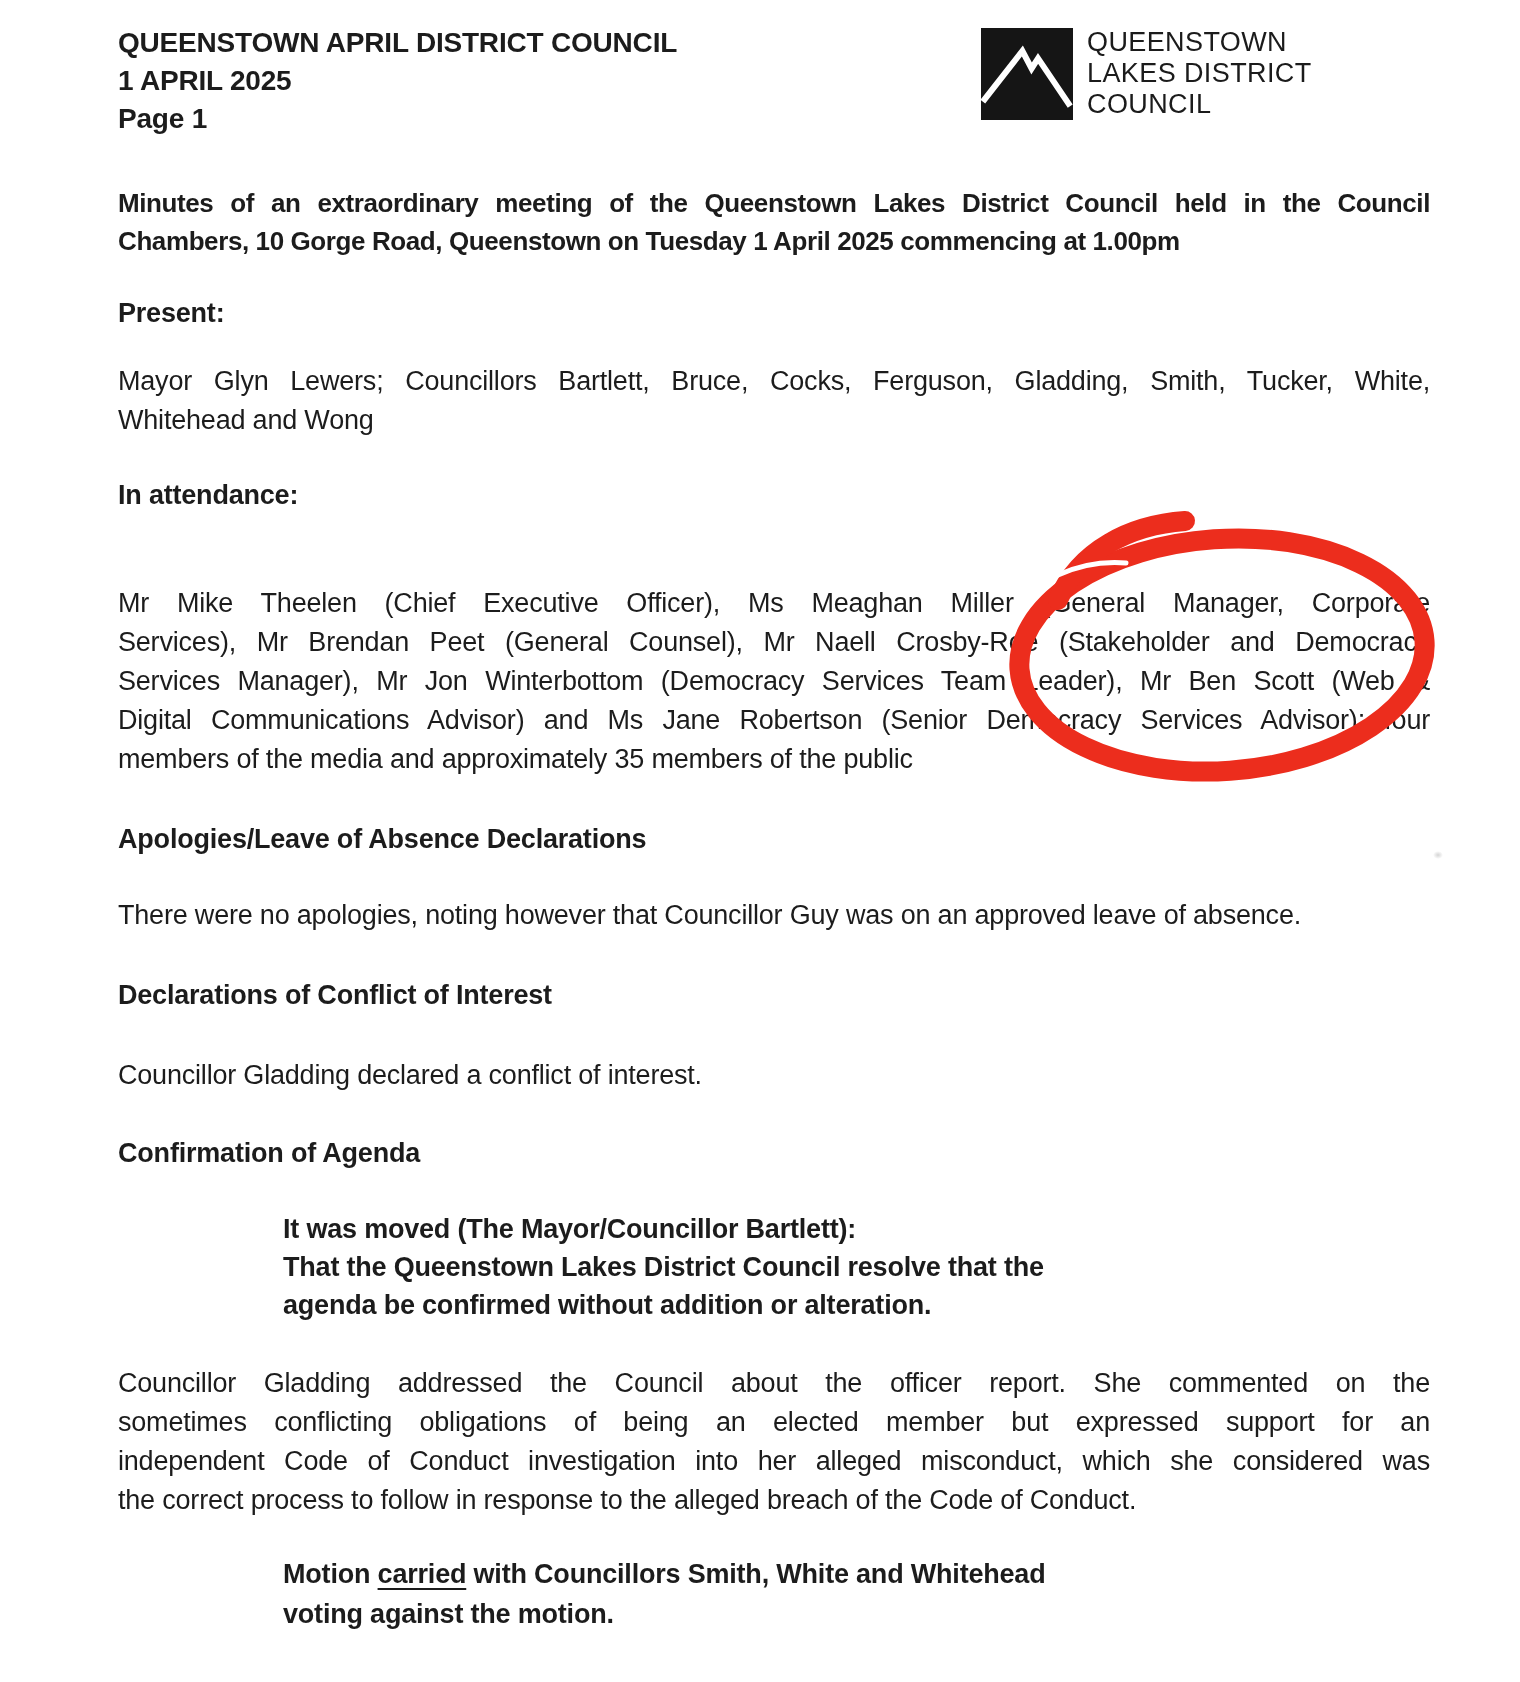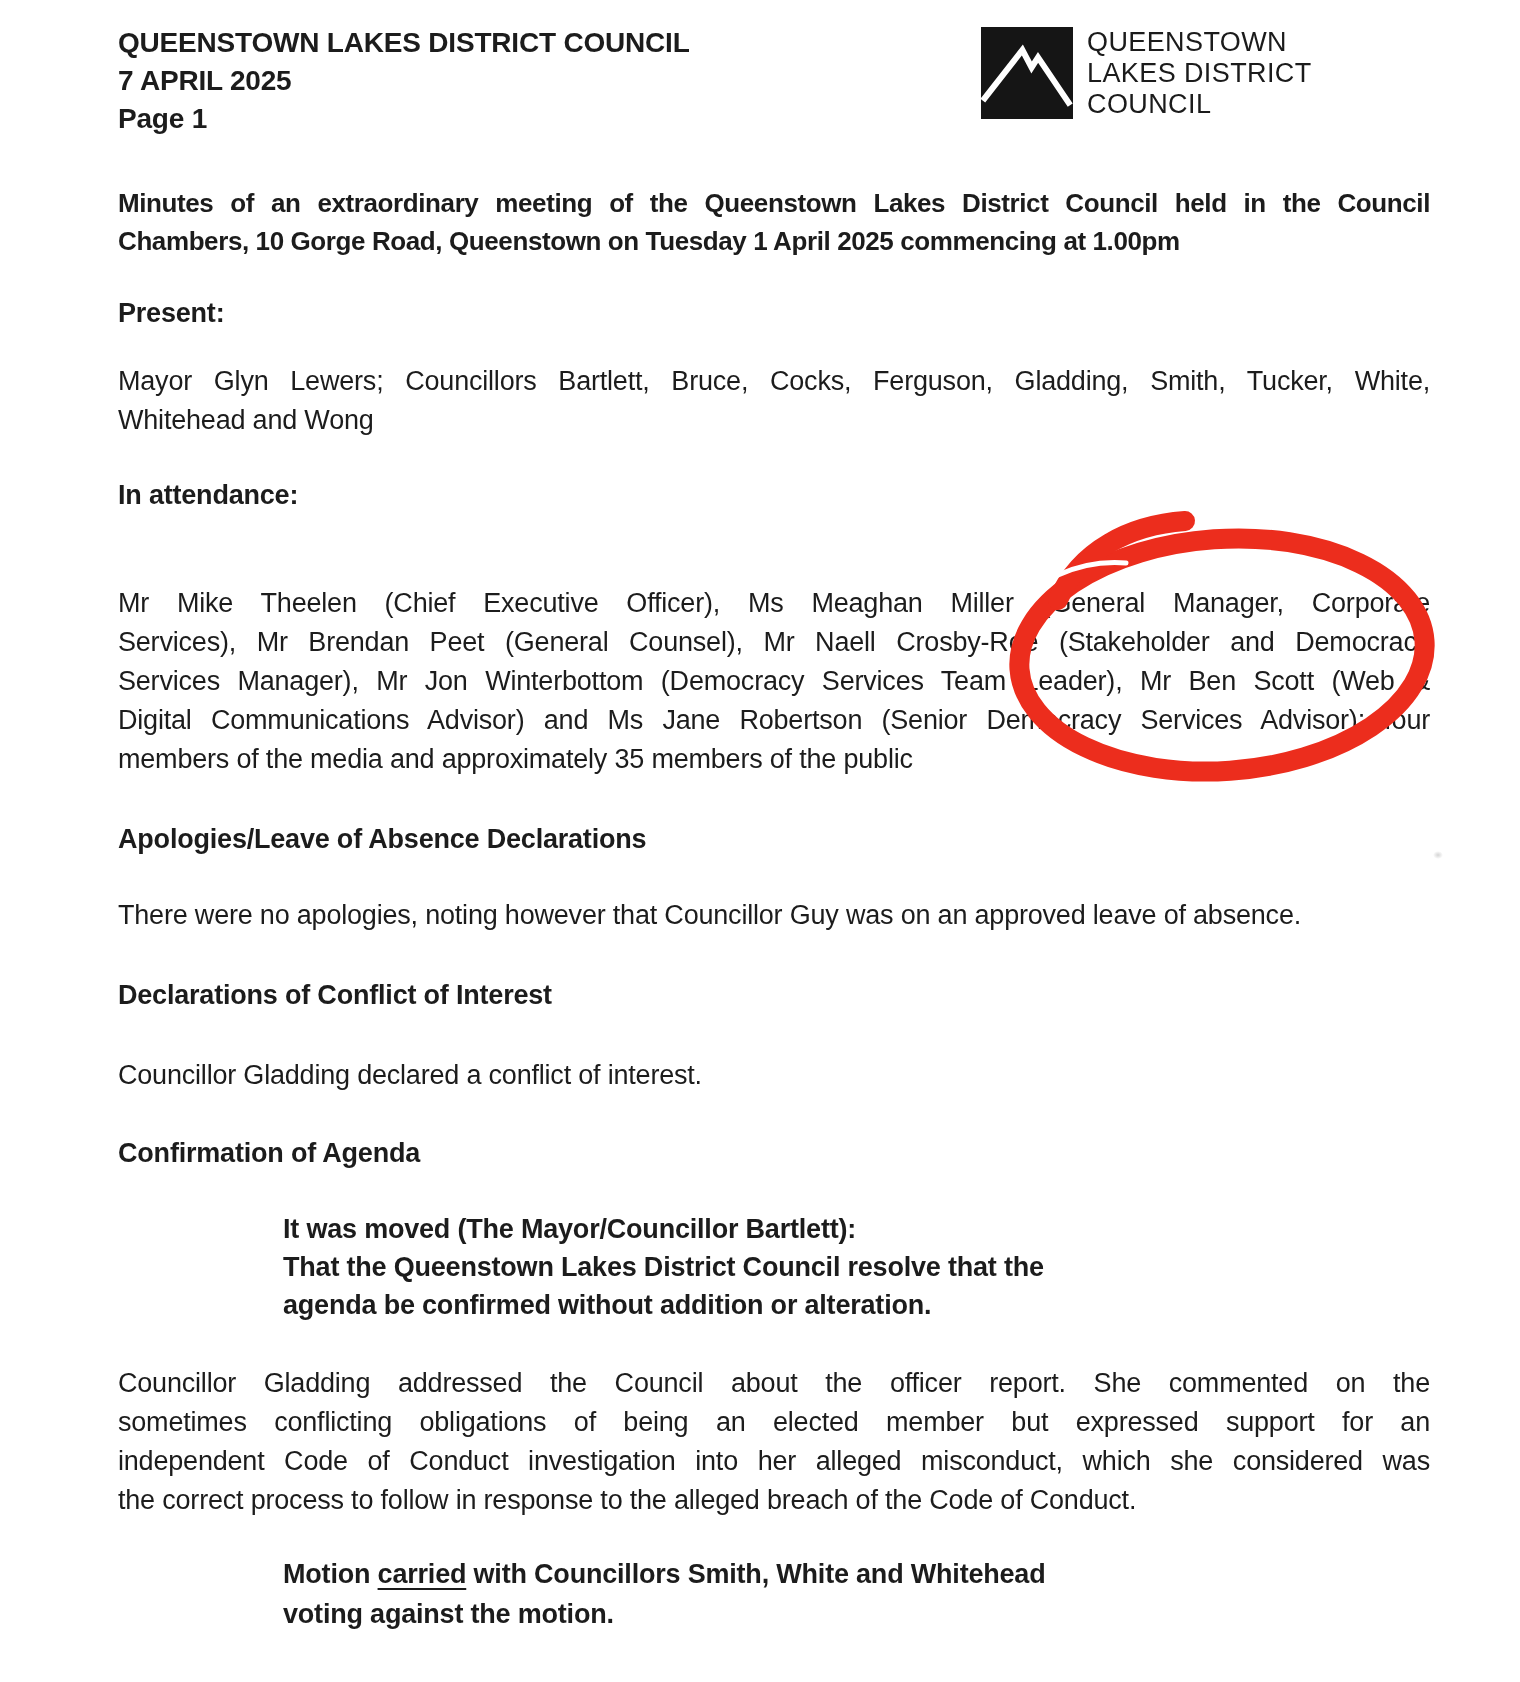--- a/index.html
+++ b/index.html
@@ -65,21 +65,21 @@
   .m-moved       { margin-top: 38px; }
   .m-motion      { }
   .m-gladding    { margin-top: 40px; }
   .m-result      { margin-top: 34px; }
 
   .logo {
     position: absolute;
     left: 973px;
     top: 25px;
     display: flex;
-    align-items: center;
+    align-items: flex-end;
     padding-left: 8px;
   }
   .logo-text {
     margin-left: 14px;
     margin-top: 2px;
     font-size: 27px;
     line-height: 31px;
     letter-spacing: 0.4px;
     color: #1b1b1b;
     font-weight: 400;
@@ -114,22 +114,22 @@
     <div class="logo-text">
       <div>QUEENSTOWN</div>
       <div>LAKES DISTRICT</div>
       <div>COUNCIL</div>
     </div>
   </div>
 
   <div class="content">
 
     <div class="hdr-block">
-      <div>QUEENSTOWN LAKES DISTRICT COUNCIL</div>
-      <div>7 APRIL 2025</div>
+      <div>QUEENSTOWN APRIL DISTRICT COUNCIL</div>
+      <div>1 APRIL 2025</div>
       <div>Page 1</div>
     </div>
 
     <div class="intro m-intro">
       <div class="ln j">Minutes of an extraordinary meeting of the Queenstown Lakes District Council held in the Council</div>
       <div class="ln">Chambers, 10 Gorge Road, Queenstown on Tuesday 1 April 2025 commencing at 1.00pm</div>
     </div>
 
     <div class="heading m-present-h">Present:</div>
     <div class="para m-present-p">

